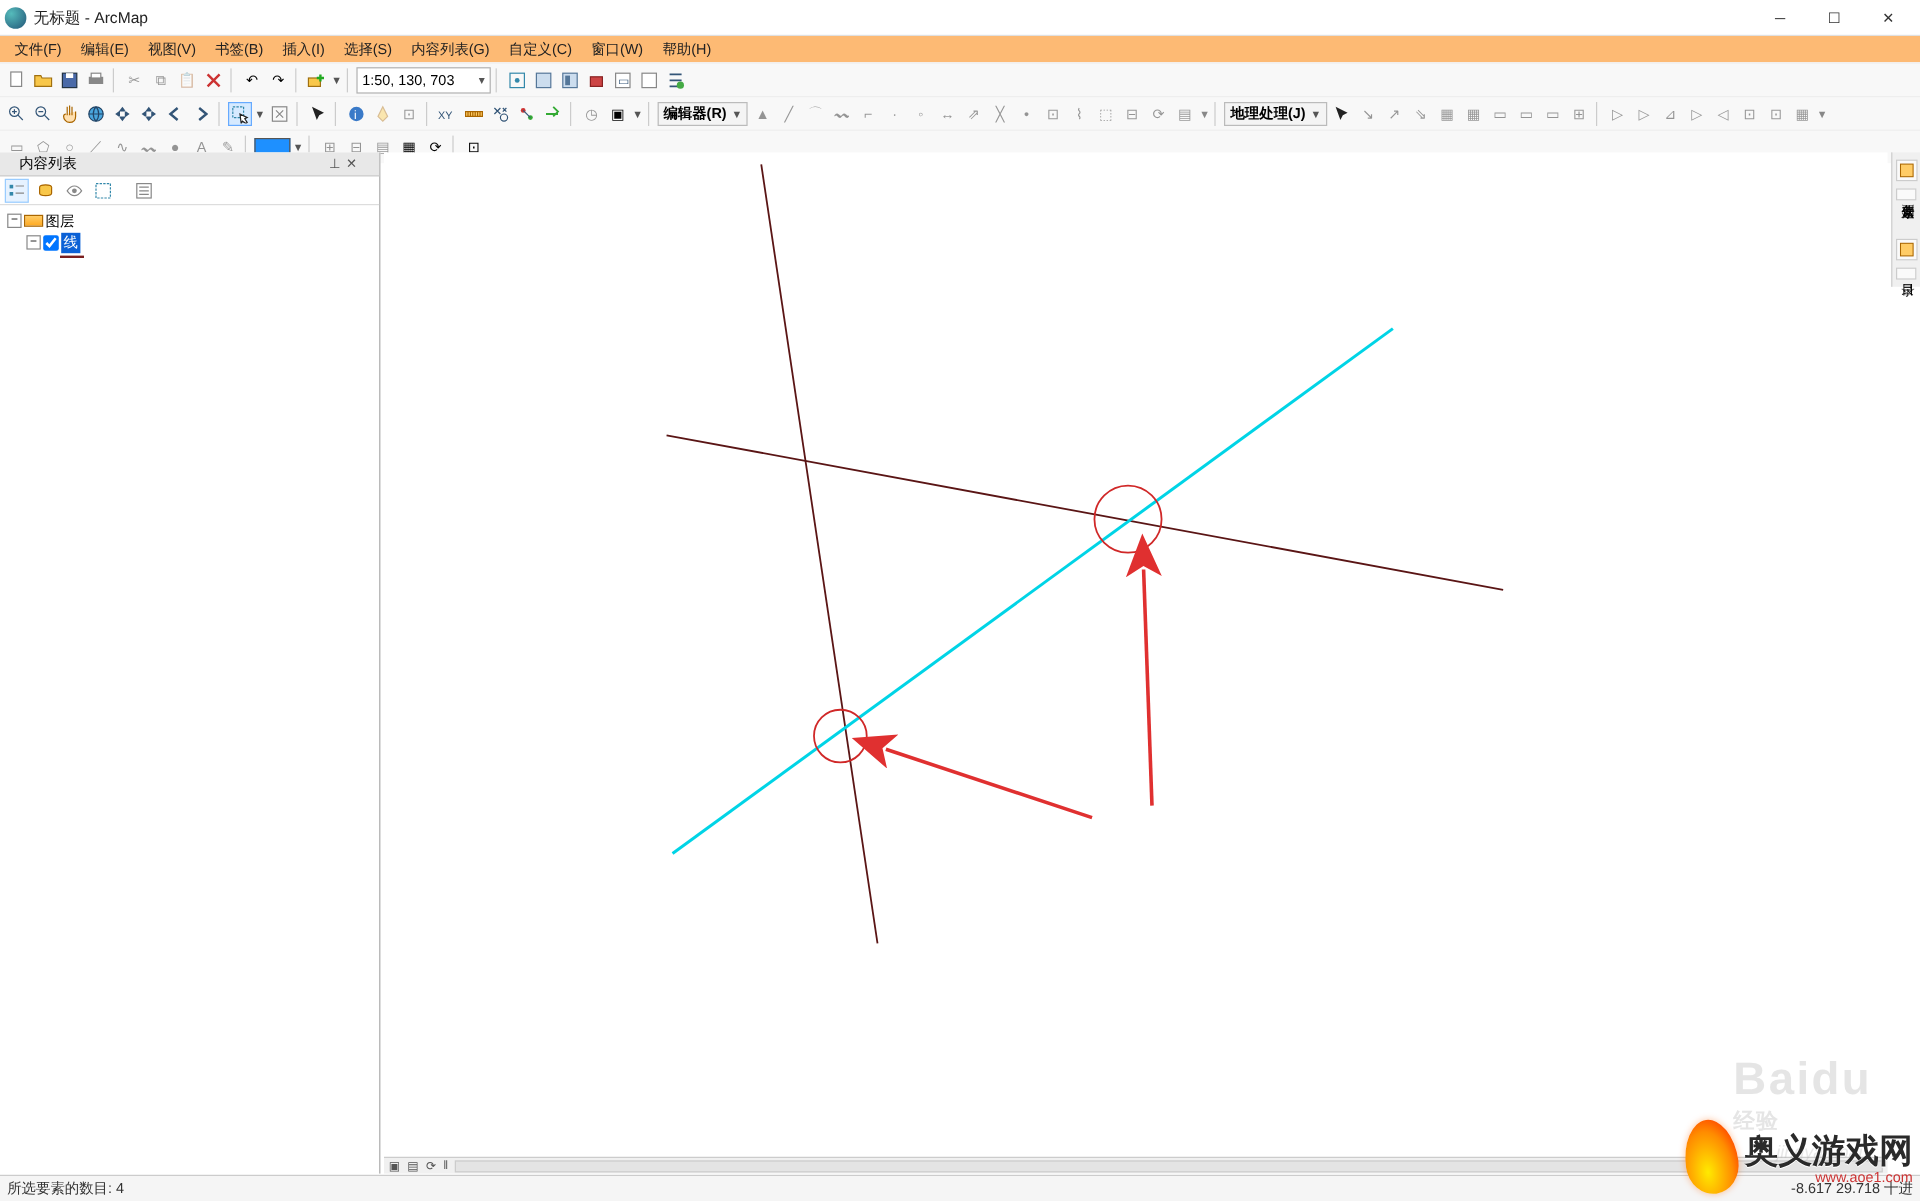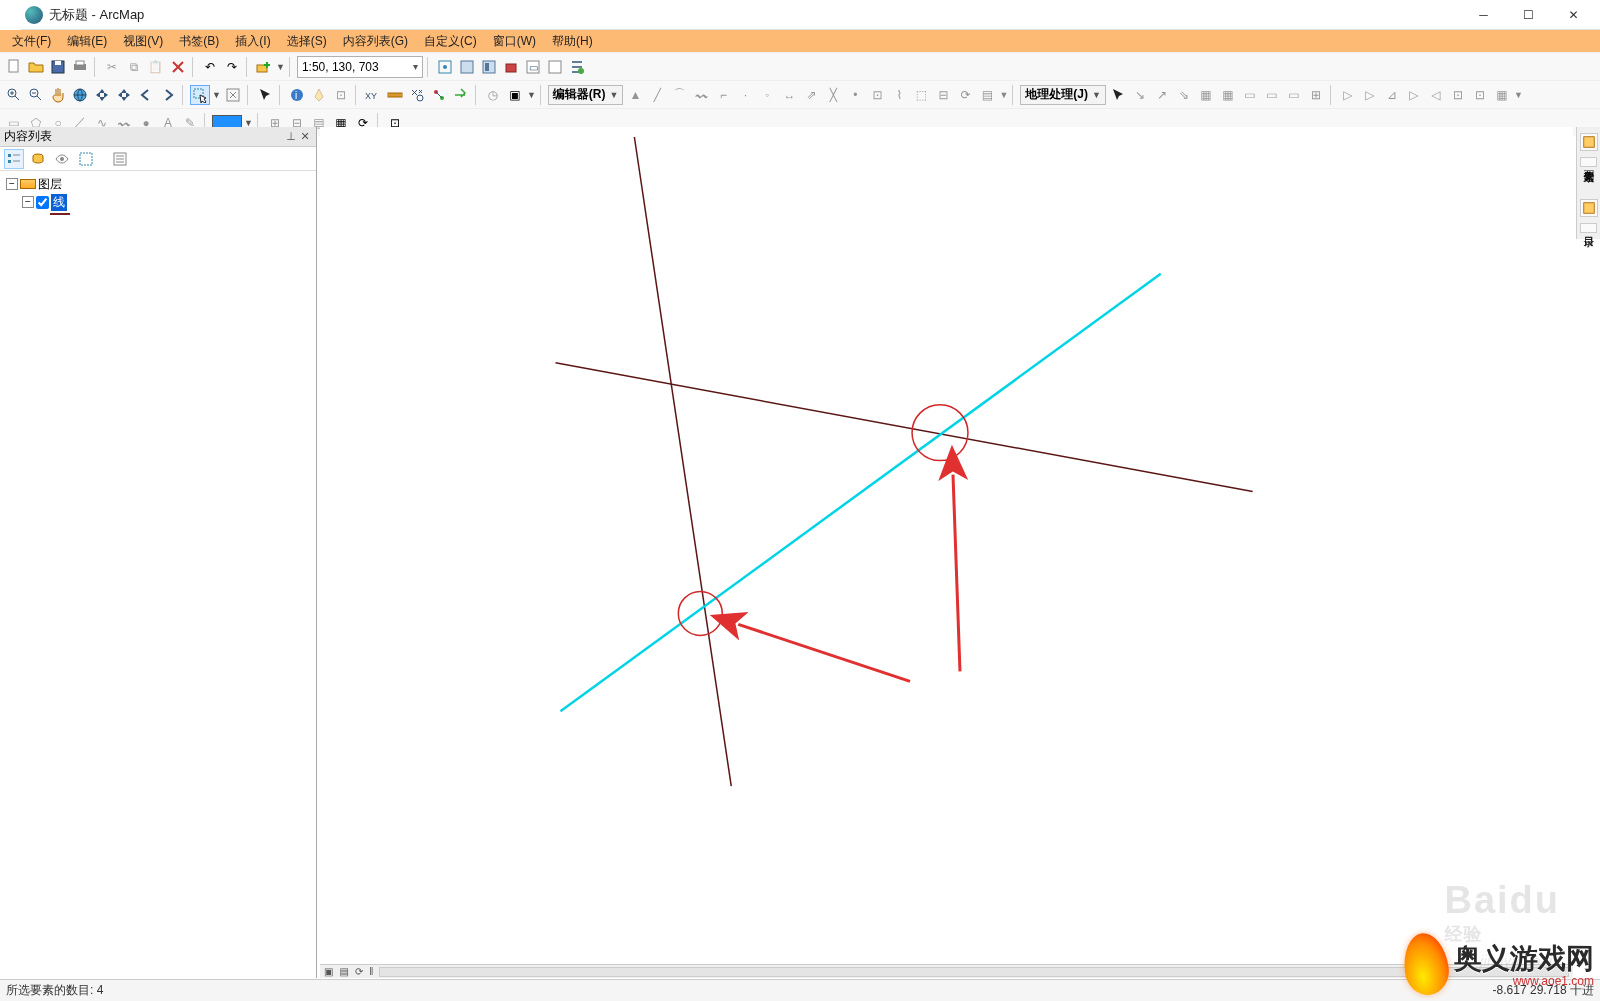--- a/index.html
+++ b/index.html
@@ -1,43 +1,43 @@
 <!DOCTYPE html>
 <html><head>
 <meta charset="utf-8">
 <style>
 * { box-sizing: border-box; margin: 0; padding: 0; font-family: "Microsoft YaHei", "Segoe UI", sans-serif; }
 body { width: 1600px; height: 1001px; background: #fff; overflow: hidden; font-size: 12px; position: relative; }
 
 
-.titlebar { height: 30px; background: #fff; display: flex; align-items: center; padding: 0 4px; border-bottom: 1px solid #e0e0e0; margin-left: 21px; }
+.titlebar { height: 30px; background: #fff; display: flex; align-items: center; padding: 0 4px; border-bottom: 1px solid #e0e0e0; }
 .titlebar .app-icon { width: 18px; height: 18px; border-radius: 50%; background: radial-gradient(circle at 30% 30%, #5bb, #257); margin-right: 6px; }
 .titlebar .title { flex: 1; font-size: 13px; color: #222; }
 .win-controls { display: flex; }
 .win-btn { width: 45px; height: 30px; display: flex; align-items: center; justify-content: center; color: #333; }
 
 
 .menubar { height: 22px; display: flex; align-items: center; padding: 0 4px; background: #fdba74; }
 .menu-item { padding: 2px 8px; font-size: 12px; color: #222; cursor: default; }
 
 
 .toolbar-row { height: 28px; display: flex; align-items: center; padding: 0 4px; background: #f8f8f8; border-top: 1px solid #eee; gap: 2px; }
 .tb-btn { width: 20px; height: 20px; display: flex; align-items: center; justify-content: center; border: 1px solid transparent; }
 .tb-btn.disabled { opacity: 0.4; }
 .tb-btn.active { border-color: #6af; background: #d6eaff; }
 .tb-sep { width: 4px; height: 20px; border-left: 1px solid #ccc; margin: 0 2px; }
-.scale-box { width: 126px; height: 22px; border: 1px solid #b0b0b0; background: #fff; font-size: 12px; padding: 0 4px; display: flex; align-items: center; }
+.scale-box { width: 112px; height: 22px; border: 1px solid #b0b0b0; background: #fff; font-size: 12px; padding: 0 4px; display: flex; align-items: center; }
 .scale-box .dd { margin-left: auto; font-size: 10px; color: #555; }
 .editor-combo { height: 20px; border: 1px solid #bbb; background: #f4f4f4; font-size: 12px; padding: 0 4px; display: inline-flex; align-items: center; font-weight: bold; }
 .editor-combo .dd { font-size: 9px; margin-left: 4px; color: #555; }
 .color-swatch { width: 30px; height: 16px; background: #1e90ff; border: 1px solid #555; }
 
 
 .toc-panel { position: absolute; left: 0; top: 127px; width: 317px; bottom: 23px; border-right: 1px solid #aaa; background: #fff; display: flex; flex-direction: column; }
-.toc-title { height: 20px; background: #e8e8e8; border-bottom: 1px solid #ccc; display: flex; align-items: center; padding: 0 4px; font-size: 12px; }
+.toc-title { height: 20px; background: #e8e8e8; border-bottom: 1px solid #ccc; display: flex; align-items: center; padding: 0 16px; font-size: 12px; }
 .toc-title .sp { flex: 1; }
 .toc-title .pin, .toc-title .x { width: 14px; height: 14px; display: flex; align-items: center; justify-content: center; font-size: 11px; color: #555; }
 .toc-toolbar { height: 24px; display: flex; align-items: center; padding: 2px 4px; gap: 4px; border-bottom: 1px solid #ddd; }
 .toc-tb-btn { width: 20px; height: 20px; display: flex; align-items: center; justify-content: center; border: 1px solid transparent; }
 .toc-tb-btn.active { border-color: #9cf; background: #e6f2ff; }
 .toc-tree { flex: 1; padding: 4px 6px; font-size: 12px; }
 .tree-row { display: flex; align-items: center; height: 18px; gap: 2px; }
 .tree-expand { width: 12px; height: 12px; border: 1px solid #888; display: flex; align-items: center; justify-content: center; font-size: 10px; line-height: 1; background: #fff; }
 .layer-icon { width: 16px; height: 10px; background: linear-gradient(#fc6, #fa2); border: 1px solid #a60; }
 .layer-name.selected { background: #0b61d6; color: #fff; padding: 0 2px; }

